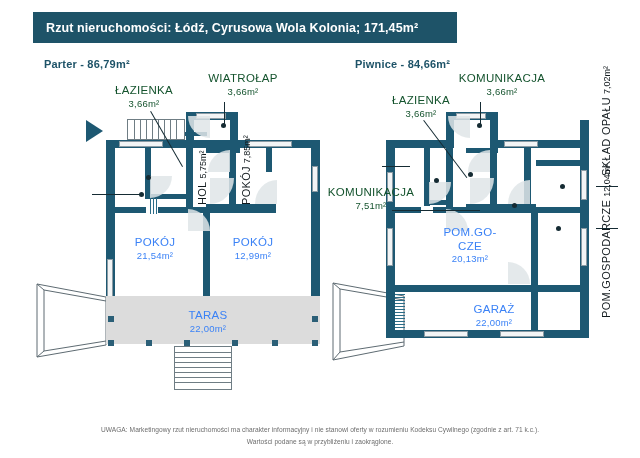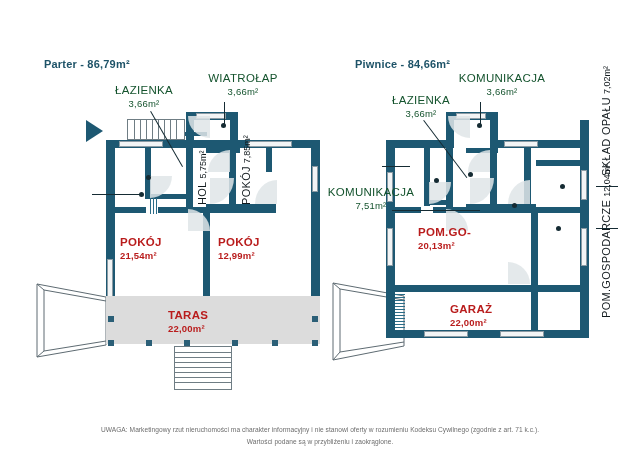--- a/index.html
+++ b/index.html
@@ -40,21 +40,21 @@
   .arc{position:absolute;background:#dfe5e8;opacity:.85;}
   .arc.br{border-radius:0 0 100% 0;}
   .arc.bl{border-radius:0 0 0 100%;}
   .arc.tr{border-radius:0 100% 0 0;}
   .arc.tl{border-radius:100% 0 0 0;}
   .dot{position:absolute;width:5px;height:5px;border-radius:50%;background:#152b33;}
   .lead{position:absolute;background:#152b33;height:1px;}
   .leadd{position:absolute;background:#152b33;transform-origin:0 0;height:1px;}
 
   
-  .lbl{position:absolute;text-align:left;color:#b91c1c;line-height:1.18;white-space:nowrap;font-weight:bold;}
+  .lbl{position:absolute;text-align:center;color:#3b82f6;line-height:1.18;white-space:nowrap;}
   .lbl .n{font-size:11.5px;letter-spacing:.3px;}
   .lbl .a{font-size:9.5px;letter-spacing:.2px;}
 
   
   .callout{position:absolute;color:#14532d;white-space:nowrap;line-height:1.2;}
   .callout .n{font-size:11.5px;letter-spacing:.3px;display:block;}
   .callout .a{font-size:9.5px;letter-spacing:.2px;display:block;}
   .callout.center{text-align:center;}
 
   
@@ -96,20 +96,23 @@
     text-align:center;color:#6d6d6d;font-size:6.6px;line-height:1.75;
     letter-spacing:.05px;
   }
   .footer div{white-space:nowrap;}
 </style>
 </head>
 <body>
 
 <div class="page">
 
+  <div class="titlebar">
+    <span class="t">Rzut nieruchomości: Łódź, Cyrusowa Wola Kolonia; 171,45m²</span>
+  </div>
 
   <div class="sec-head" id="head-parter">Parter - 86,79m²</div>
   <div class="sec-head" id="head-piwnice">Piwnice - 84,66m²</div>
 
   <div class="arrow" style="left:86px;top:120px;"></div>
 
   <svg class="persp" style="left:36px;top:283px;width:76px;height:76px;" viewBox="0 0 76 76">
     <polygon points="1,1 70,14 70,62 1,74"></polygon>
     <line x1="1" y1="1" x2="8" y2="7"></line>
     <line x1="1" y1="74" x2="8" y2="68"></line>
@@ -333,20 +336,21 @@
 
   <div class="vlbl two" style="left:600px;top:318px;">
     <span class="n">POM.GOSPODARCZE</span>
     <span class="a">12,04m²</span>
   </div>
   <div class="lead" style="left:596px;top:228px;width:22px;"></div>
   <div class="dot" style="left:556px;top:226px;"></div>
 
   <div class="lbl" style="left:418px;top:226px;width:104px;">
     <div class="n">POM.GO-</div>
+    <div class="n">CZE</div>
     <div class="a">20,13m²</div>
   </div>
 
   <div class="lbl" style="left:450px;top:303px;width:88px;">
     <div class="n">GARAŻ</div>
     <div class="a">22,00m²</div>
   </div>
 
   <div class="footer">
     <div>UWAGA: Marketingowy rzut nieruchomości ma charakter informacyjny i nie stanowi oferty w rozumieniu Kodeksu Cywilnego (zgodnie z art. 71 k.c.).</div>

